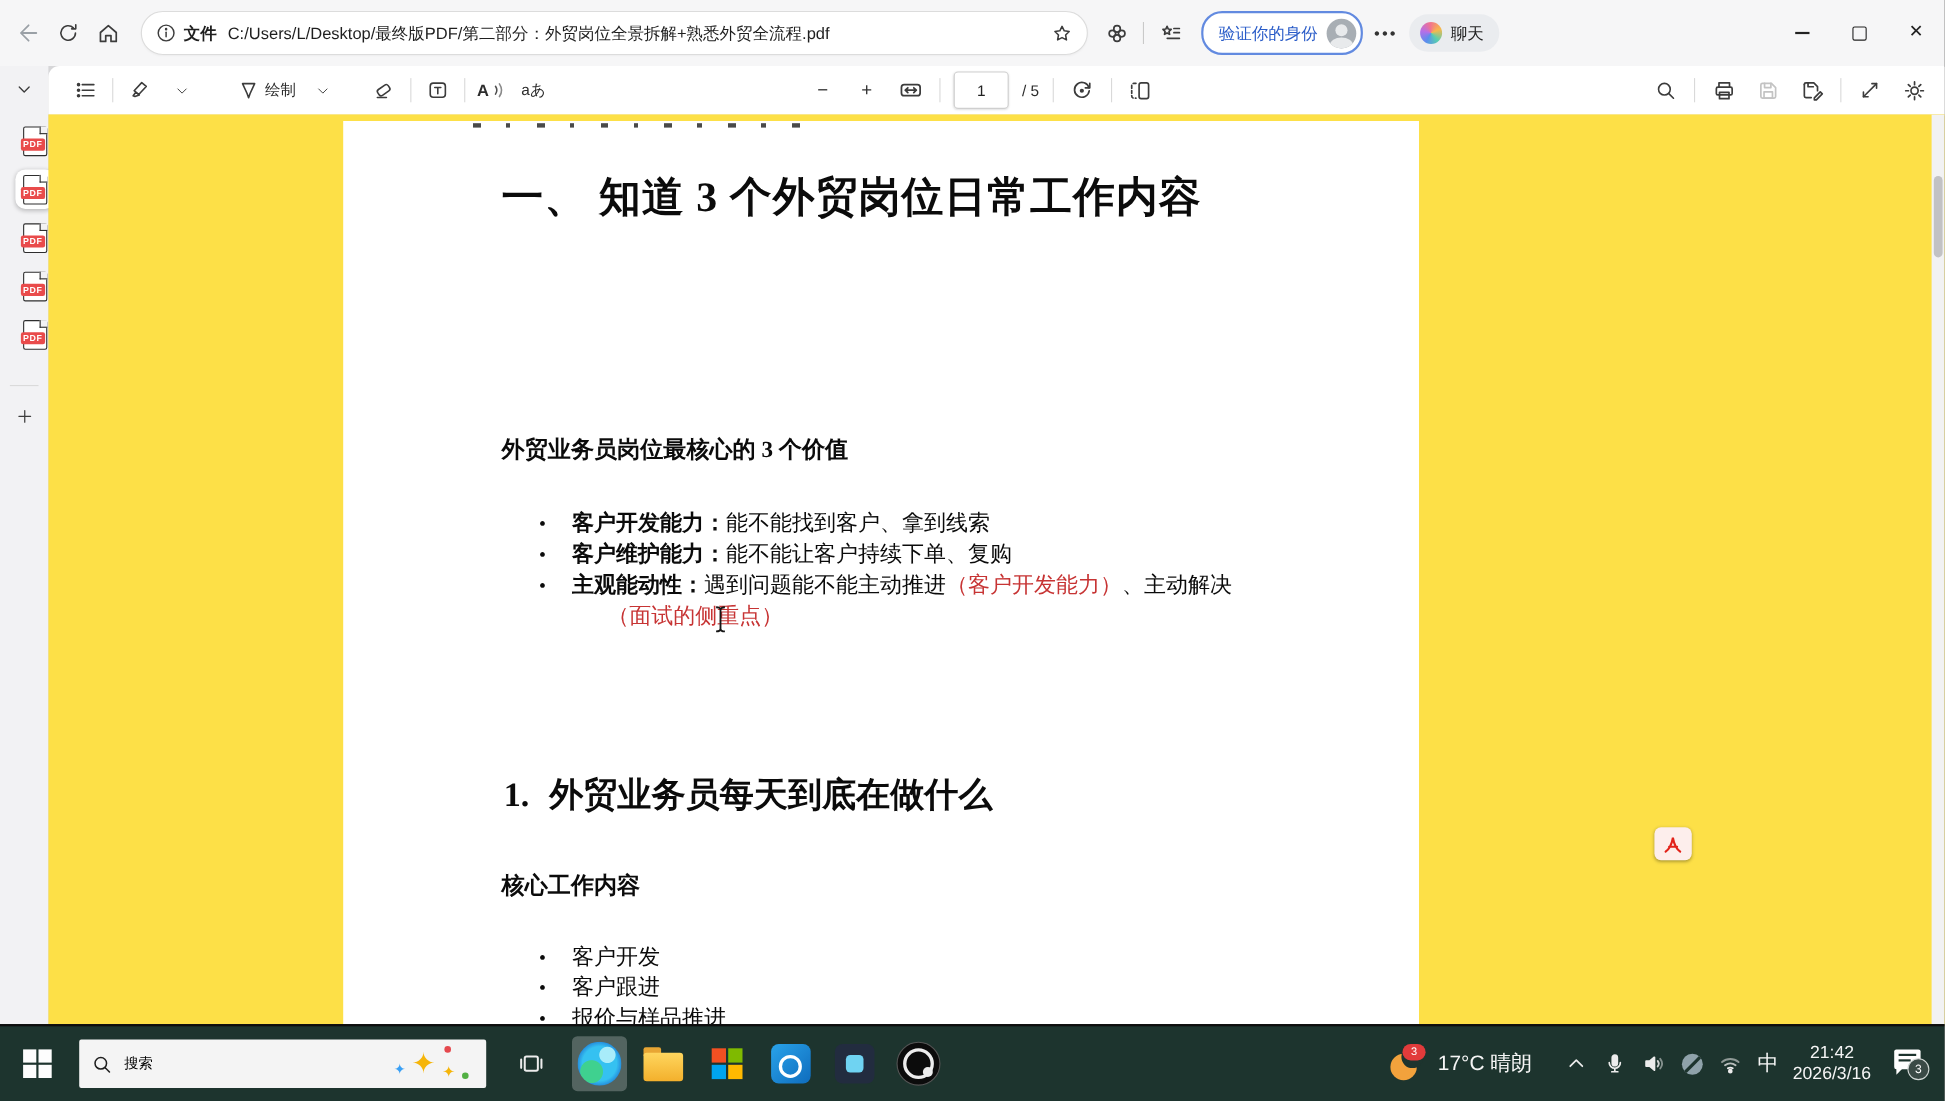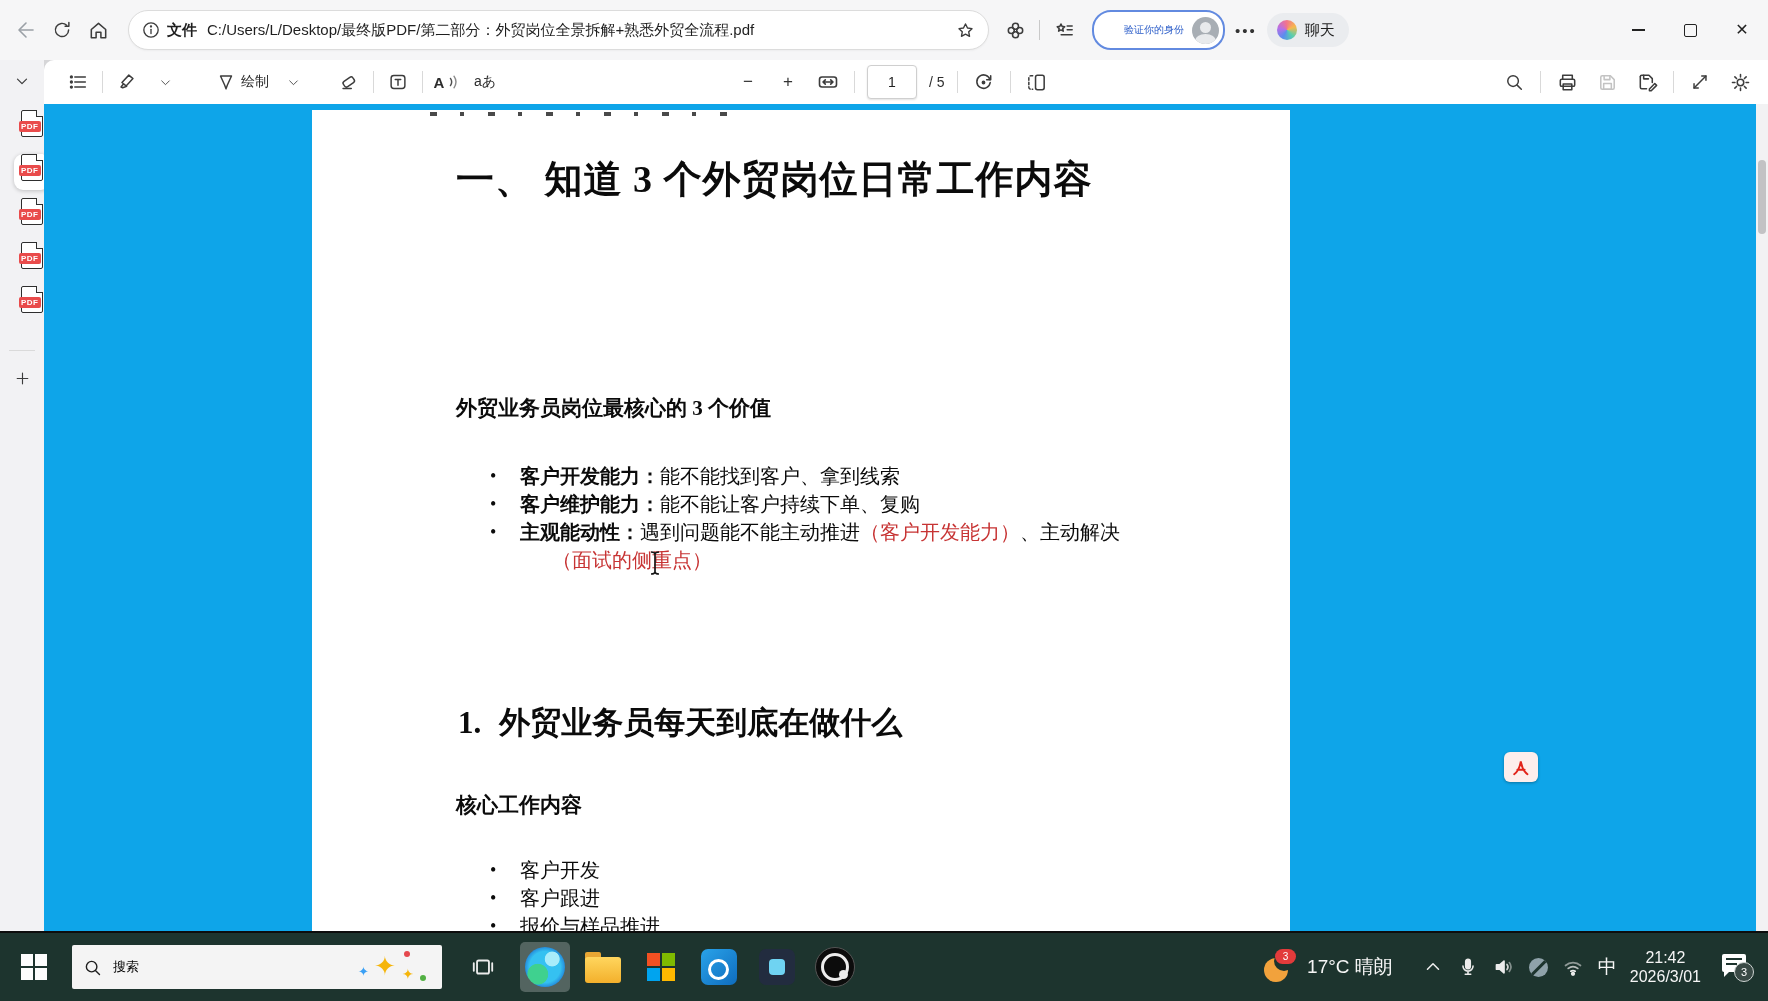--- a/index.html
+++ b/index.html
@@ -14,41 +14,41 @@
           display:flex;align-items:center;}
   .navbtn{width:36px;height:36px;display:flex;align-items:center;justify-content:center;border-radius:6px;}
   .addressbar{margin-left:12px;width:835px;height:38px;background:#fff;border:1px solid #dcdcdc;
               border-radius:20px;display:flex;align-items:center;padding:0 12px;box-shadow:0 1px 2px rgba(0,0,0,.04);justify-content:flex-end;}
   .addr-scheme{font-weight:bold;font-size:15px;margin:0 10px 0 6px;color:#1f1f1f;white-space:nowrap;}
   .addr-url{font-size:15px;color:#1f1f1f;white-space:nowrap;overflow:hidden;flex:1;}
   .addr-star{margin-left:6px;}
   .vdiv{width:1px;height:20px;background:#c9c9c9;margin:0 6px;}
   .identity-pill{margin-left:10px;height:36px;border:2px solid #628ae0;border-radius:19px;display:flex;
                  align-items:center;padding:0 4px 0 14px;background:#fff;}
-  .identity-pill span{color:#2a5cc8;font-size:10px;margin-left:16px;}
+  .identity-pill span{color:#2a5cc8;font-size:15px;}
   .avatar{width:27px;height:27px;border-radius:50%;background:#a8aeb4;margin-left:8px;position:relative;overflow:hidden;}
   .avatar::before{content:"";position:absolute;top:5px;left:8px;width:11px;height:11px;border-radius:50%;background:#e8eaec;}
   .avatar::after{content:"";position:absolute;top:17px;left:3px;width:21px;height:14px;border-radius:50%;background:#e8eaec;}
   .dots{font-size:15px;letter-spacing:2px;color:#333;margin:0 10px;}
   .copilot-pill{height:34px;background:#eaecef;border-radius:17px;display:flex;align-items:center;
                 padding:0 14px 0 10px;gap:8px;}
   .copilot-ball{width:20px;height:20px;border-radius:50%;
     background:conic-gradient(from 210deg,#5a8dee,#b56fe8,#f2738f,#f7b84b,#58cfae,#5a8dee);}
   .copilot-pill span{font-size:15px;color:#1f1f1f;}
   .wincontrols{margin-left:auto;display:flex;align-items:center;height:100%;}
   .winbtn{width:52px;height:100%;display:flex;align-items:center;justify-content:center;color:#222;}
   .min-glyph{width:13px;height:2px;background:#222;}
   .max-glyph{width:11px;height:11px;border:1.6px solid #222;border-radius:2px;}
   .close-glyph{font-size:16px;line-height:1;}
 
   
   .tabstrip{position:absolute;top:60px;left:0;width:44px;bottom:68px;background:#f2f2f4;
             display:flex;flex-direction:column;align-items:center;}
   .vt-chevron{margin-top:8px;width:30px;height:26px;display:flex;align-items:center;justify-content:center;}
-  .vtab{width:36px;height:36px;margin-top:8px;border-radius:9px;display:flex;justify-content:center;margin-left:20px;}
+  .vtab{width:36px;height:36px;margin-top:8px;border-radius:9px;display:flex;align-items:center;justify-content:center;margin-left:20px;}
   .vtab.active{background:#fff;box-shadow:0 1px 4px rgba(0,0,0,.22);}
   .pdficon{position:relative;width:20px;height:25px;background:#fff;border:1.6px solid #2e2e2e;border-radius:2px;}
   .pdficon::before{content:"";position:absolute;top:-1px;right:-1px;width:6px;height:6px;background:#f2f2f4;border-left:1.6px solid #2e2e2e;border-bottom:1.6px solid #2e2e2e;}
   .vtab.active .pdficon::before{background:#fff;}
   .pdfbadge{position:absolute;left:-3px;bottom:4px;background:#e94b4b;color:#fff;font-size:8px;
             font-weight:bold;padding:1px 2px;border-radius:2px;letter-spacing:.5px;}
   .vt-divider{width:26px;height:1px;background:#dadada;margin-top:28px;}
   .vt-plus{margin-top:12px;width:30px;height:30px;display:flex;align-items:center;justify-content:center;}
 
   
@@ -60,21 +60,21 @@
   .tbtn{min-width:28px;height:32px;display:flex;align-items:center;justify-content:center;border-radius:5px;gap:4px;}
   .tb-divider{width:1px;height:22px;background:#d9d9d9;}
   .tb-label{font-size:14px;color:#2c2c2c;}
   .pageinput{width:44px;height:30px;border:1px solid #cfcfcf;border-radius:4px;text-align:center;
              font-size:14px;color:#222;background:#fff;box-shadow:0 1px 2px rgba(0,0,0,.12);}
   .zoomtxt{font-size:17px;color:#333;}
   .aloud{font-size:15px;color:#2c2c2c;font-weight:bold;}
   .translate{font-size:14px;color:#2c2c2c;}
 
   
-  .content{position:absolute;top:104px;left:44px;right:0;bottom:68px;background:#0ea5e9;overflow:hidden;}
+  .content{position:absolute;top:104px;left:44px;right:0;bottom:68px;background:#fde047;overflow:hidden;}
   .page{position:absolute;left:268px;top:6px;width:978px;height:900px;background:#fff;}
   .pdf-serif{font-family:"Liberation Serif","DejaVu Serif",serif;color:#0b0b0b;}
   .clipmarks{position:absolute;left:118px;top:2px;width:300px;height:4px;opacity:.85;
     background:repeating-linear-gradient(90deg,#2a2a2a 0 7px,transparent 7px 30px,#2a2a2a 30px 34px,transparent 34px 58px);}
   .h-big{position:absolute;font-weight:bold;font-size:38px;letter-spacing:1px;white-space:nowrap;}
   .h1{left:144px;top:44px;}
   .h2{left:144px;top:100px;}
   .sec-title{position:absolute;left:144px;font-weight:bold;font-size:21px;white-space:nowrap;}
   .sec1{top:284px;}
   .sec3{top:681px;}
@@ -608,21 +608,21 @@
             <path d="M7.2 13.4a7.8 7.8 0 0 1 9.6 0" opacity=".75"></path>
             <path d="M9.8 16.2a4.2 4.2 0 0 1 4.4 0"></path>
             <circle cx="12" cy="18.8" r="1.3" fill="#ececec"></circle>
           </g>
         </svg>
 
       <span class="ime">中</span>
 
       <div class="clock">
         <span>21:42</span>
-        <span>2026/3/01</span>
+        <span>2026/3/16</span>
       </div>
 
       <div class="notifwrap">
         <div class="notif"></div>
         <div class="notif-tail"></div>
         <div class="notifbadge">3</div>
       </div>
     </div>
   </div>
 

